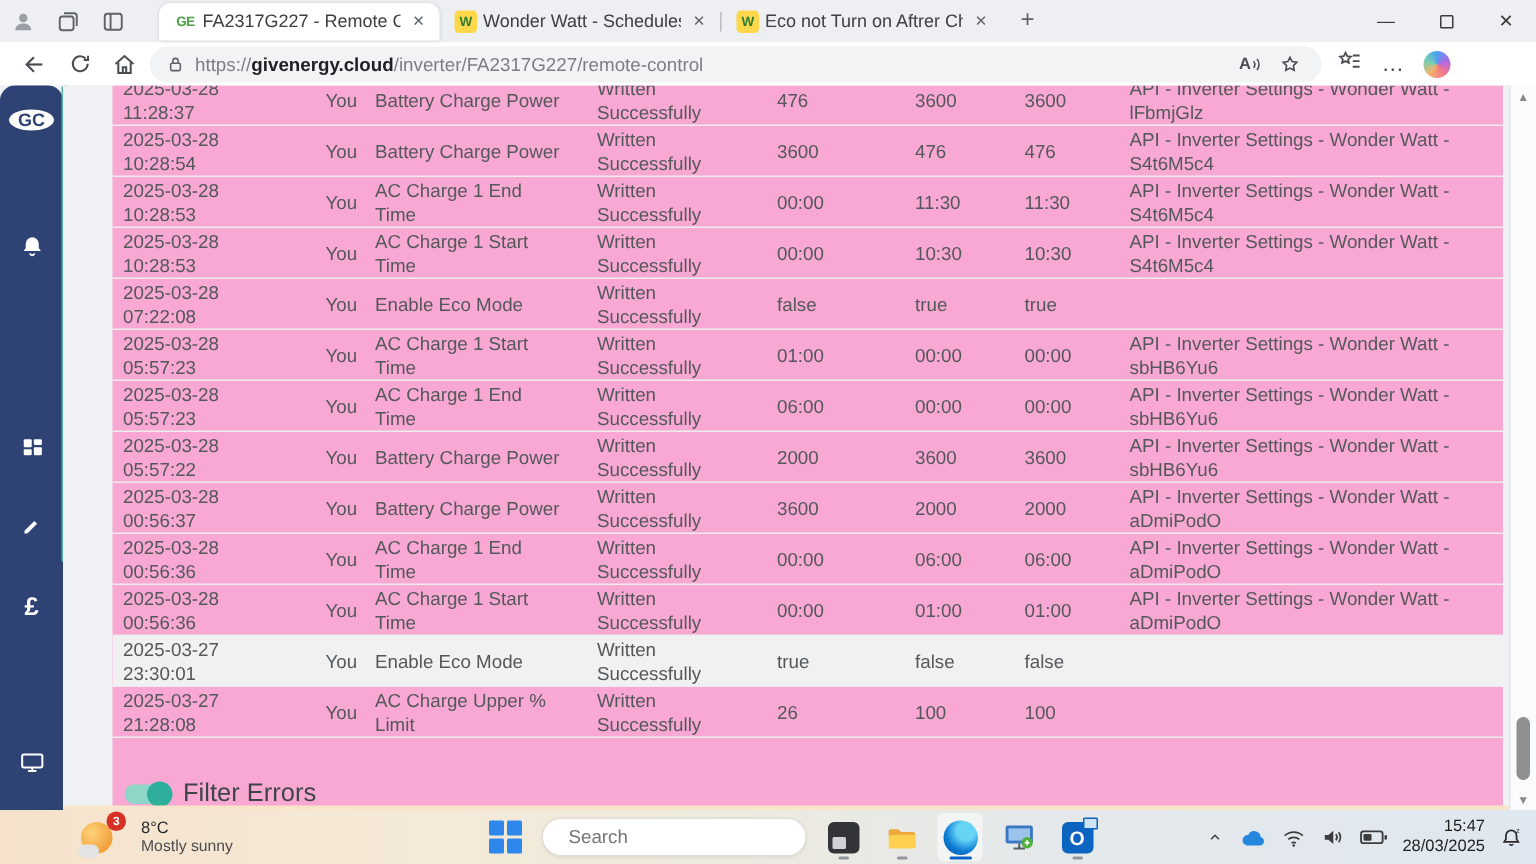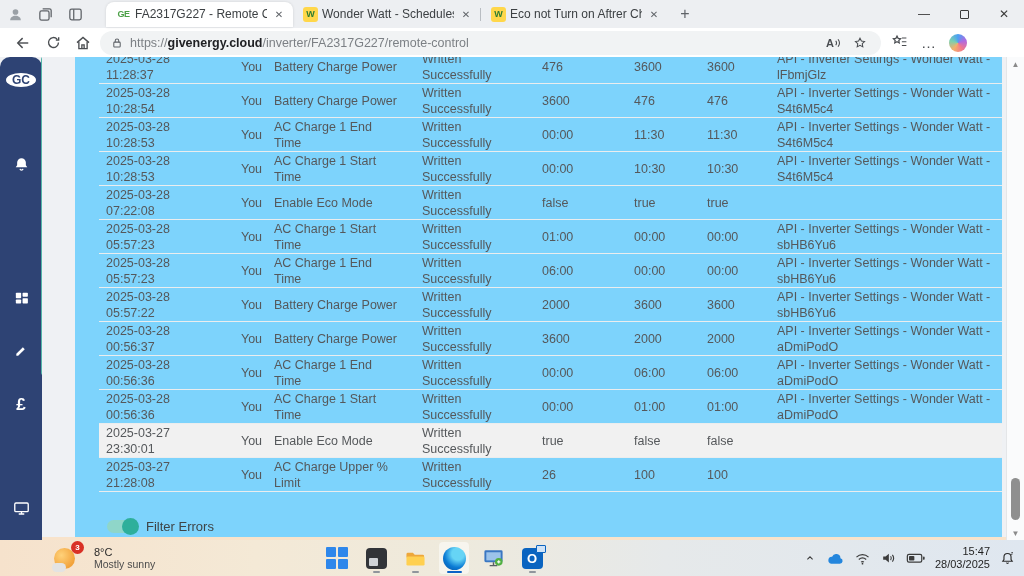--- a/index.html
+++ b/index.html
@@ -38,36 +38,36 @@
   
   .content { flex:1; display:flex; position:relative; height:483px; background:#eff1f4; }
   .sidebar { flex:0 0 42px; background:#2e4374; border-radius:10px 10px 0 0; position:relative; display:flex; flex-direction:column; align-items:center;gap:36px; }
   .accent-stripe { position:absolute; right:-4px; top:0; width:5px; height:318px; background:#53b5a9; border-radius:2px; }
   .avatar { width:30px; height:30px; border-radius:50%; background:#fff; color:#2e4374; font-weight:bold; font-size:12px; display:flex; align-items:center; justify-content:center; margin-top:16px; }
   .side-ic { width:42px; height:34px; display:flex; align-items:center; justify-content:center; color:#fff; }
   .side-div { width:22px; height:1px; background:rgba(255,255,255,.25); margin:6px 0; }
   .pound { font-size:17px; color:#fff; font-weight:bold; }
 
   .page { flex:1; position:relative; background:#eff1f4; overflow:hidden; }
-  .table-card { position:absolute; left:33px; top:0; width:927px; bottom:0; background:#7dd3fc;padding-left:24px; }
+  .table-card { position:absolute; left:33px; top:0; width:927px; bottom:0; background:#f9a8d4; }
   .tbody { overflow:hidden; height:435px; }
   .trow { display:grid; grid-template-columns:130px 45px 148px 117px 95px 73px 70px 249px; height:34px; align-items:center; border-bottom:1px solid #ebedee; font-size:12.5px; color:#55585b; line-height:16px; }
   .trow.hl { background:#f1f1f1; }
   .trow:first-child { margin-top:-7px; }
   .c-date { padding-left:7px; }
   .c-user { text-align:center; }
   .c-setting { padding-right:24px; }
   .c-status { padding-right:20px; }
   .c-prev { padding-left:3px; }
   .c-source { padding-right:18px; }
 
   .filter-row { display:flex; align-items:center; margin:27px 0 0 8px; }
   .toggle { width:30px; height:13px; border-radius:7px; background:#8fd6c9; position:relative; }
   .toggle .knob { position:absolute; right:-2px; top:-2px; width:17px; height:17px; border-radius:50%; background:#2eaf9b; }
-  .filter-label { margin-left:9px; font-size:13px; color:#3f4446; }
+  .filter-label { margin-left:9px; font-size:17px; color:#3f4446; }
   .bottom-strip { position:absolute; left:0; right:0; bottom:0; height:3px; background:#f8e3cb; }
 
   .scrollbar { flex:0 0 17px; background:#fafbfc; border-left:1px solid #e4e6e8; display:flex; flex-direction:column; align-items:center; position:relative; }
   .sb-arrow { font-size:8px; color:#8a8a8a; height:14px; display:flex; align-items:center; justify-content:center; width:17px; }
   .sb-arrow.down { position:absolute; bottom:0; }
   .sb-thumb { position:absolute; top:421px; left:4px; width:9px; height:42px; border-radius:5px; background:#8f8f8f; }
 
   
   .taskbar { flex:0 0 36px; background:linear-gradient(90deg,#f6e2cc 0%,#f4e9d6 25%,#eeeadd 45%,#e6e9ea 65%,#dfe7f0 100%); display:flex; align-items:center; position:relative; }
   .weather { display:flex; align-items:center; margin-left:52px; gap:10px; }
@@ -474,20 +474,28 @@
 
     <div class="tb-center">
       <div class="appbtn">
           <div class="startlogo">
             <div></div>
             <div></div>
             <div></div>
             <div></div>
           </div>
         </div>
+      <div class="searchpill">
+        <svg width="15" height="15" viewBox="0 0 24 24" fill="none" stroke="#606468" stroke-width="1.9">
+            <circle cx="11" cy="11" r="5.5"></circle>
+            <path d="M15.2 15.2 19.5 19.5"></path>
+          </svg>
+        <input placeholder="Search" style="">
+        <div class="bingimg"></div>
+      </div>
       <div class="appbtn">
           <div class="darkapp">
             <div></div>
           </div>
           <div class="runline"></div>
         </div>
       <div class="appbtn">
         <svg width="23" height="20" viewBox="0 0 24 21">
             <path d="M2.5 6.5A1.5 1.5 0 0 1 4 5h5.2l2 2h8.3a1.5 1.5 0 0 1 1.5 1.5V10h-18.5z" fill="#eda73b"></path>
             <rect x="2.5" y="9" width="19" height="9.5" rx="1.5" fill="#ffd050"></rect>

